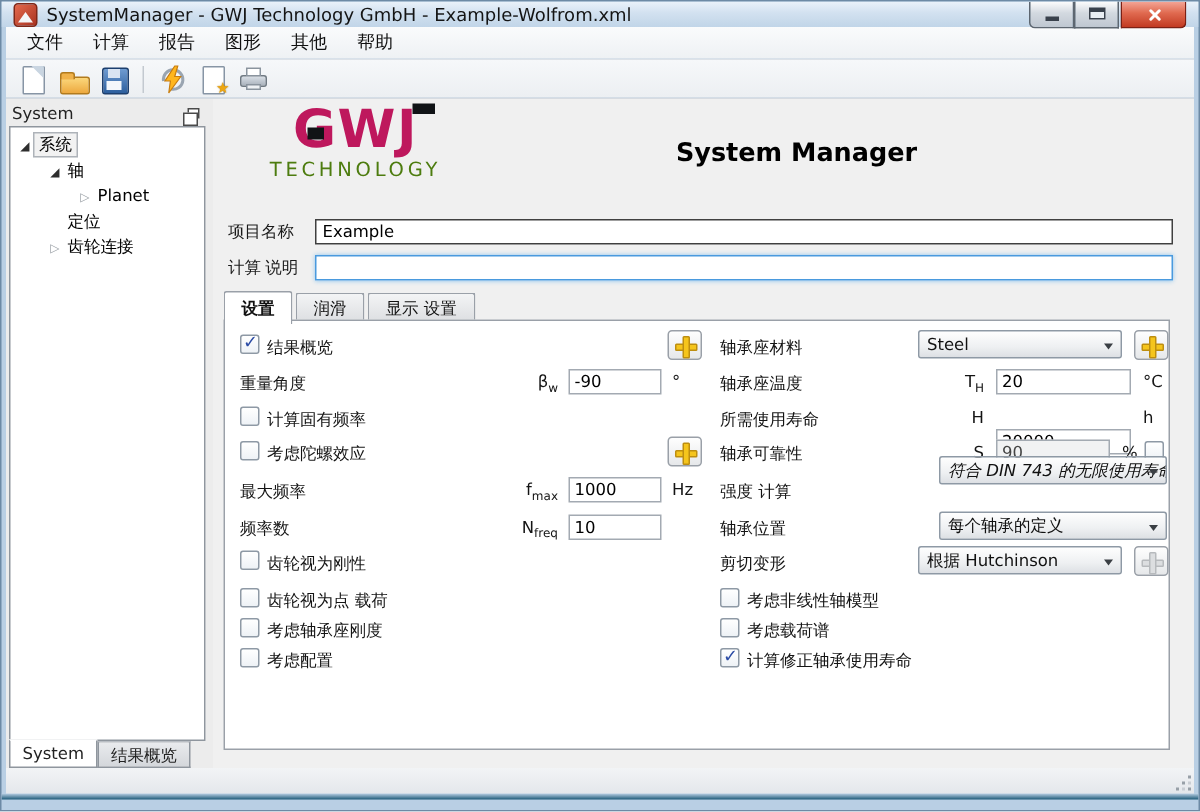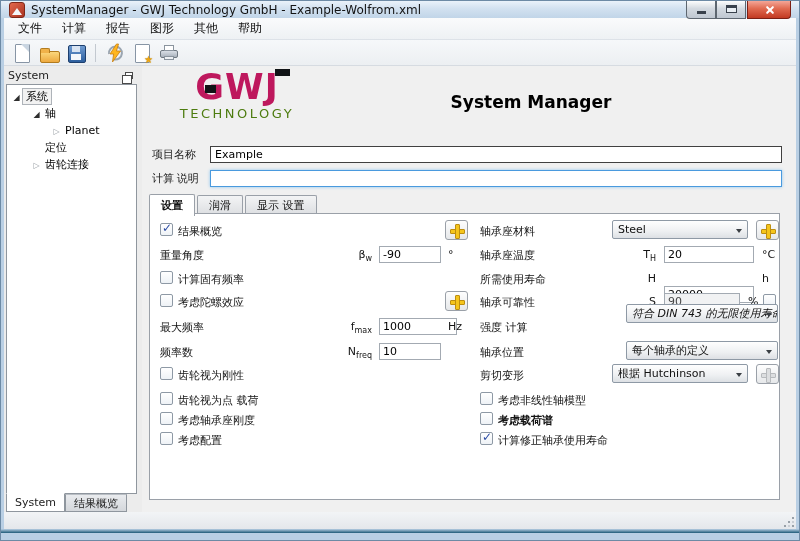--- a/index.html
+++ b/index.html
@@ -251,21 +251,21 @@
           <span class="lbl" style="left:28px;top:81px;">考虑陀螺效应</span>
           <div class="plus" style="left:295px;top:77px;"></div>
           <span class="lbl" style="left:330px;top:81px;">轴承可靠性</span>
           <span class="sym" style="left:470px;top:81px;width:36px;"><span>S</span></span>
           <input class="inp disabled" style="left: 514px; top: 79px; width: 76px;" value="90">
           <span class="unit" style="left:598px;top:81px;">%</span>
           <div class="cb" style="left:613px;top:80px;"></div>
 
           <span class="lbl" style="left:10px;top:106px;">最大频率</span>
           <span class="sym" style="left:180px;top:106px;width:42px;"><span>f</span><sub>max</sub></span>
-          <input class="inp" style="left: 229px; top: 104px; width: 78px;" value="1000">
+          <input class="inp" style="left: 229px; top: 104px; width: 62px;" value="1000">
           <span class="unit" style="left:298px;top:106px;">Hz</span>
           <span class="lbl" style="left:330px;top:106px;">强度 计算</span>
           <div class="dd" style="left:476px;top:90px;width:152px;font-style:italic;">
               <span>符合 DIN 743 的无限使用寿命</span>
             </div>
 
           <span class="lbl" style="left:10px;top:131px;">频率数</span>
           <span class="sym" style="left:180px;top:131px;width:42px;"><span>N</span><sub>freq</sub></span>
           <input class="inp" style="left: 229px; top: 129px; width: 62px;" value="10">
           <span class="lbl" style="left:330px;top:131px;">轴承位置</span>
@@ -282,21 +282,21 @@
           <div class="plus disabled" style="left:606px;top:150px;"></div>
 
           <div class="cb" style="left:10px;top:178px;"></div>
           <span class="lbl" style="left:28px;top:179px;">齿轮视为点 载荷</span>
           <div class="cb" style="left:330px;top:178px;"></div>
           <span class="lbl" style="left:348px;top:179px;">考虑非线性轴模型</span>
 
           <div class="cb" style="left:10px;top:198px;"></div>
           <span class="lbl" style="left:28px;top:199px;">考虑轴承座刚度</span>
           <div class="cb" style="left:330px;top:198px;"></div>
-          <span class="lbl" style="left:348px;top:199px;font-weight:bold;">考虑载荷谱</span>
+          <span class="lbl" style="left:348px;top:199px;">考虑载荷谱</span>
 
           <div class="cb" style="left:10px;top:218px;"></div>
           <span class="lbl" style="left:28px;top:219px;">考虑配置</span>
           <div class="cb checked" style="left:330px;top:218px;"></div>
           <span class="lbl" style="left:348px;top:219px;">计算修正轴承使用寿命</span>
         </div>
       </div>
     </div>
 
     <div class="statusbar">

